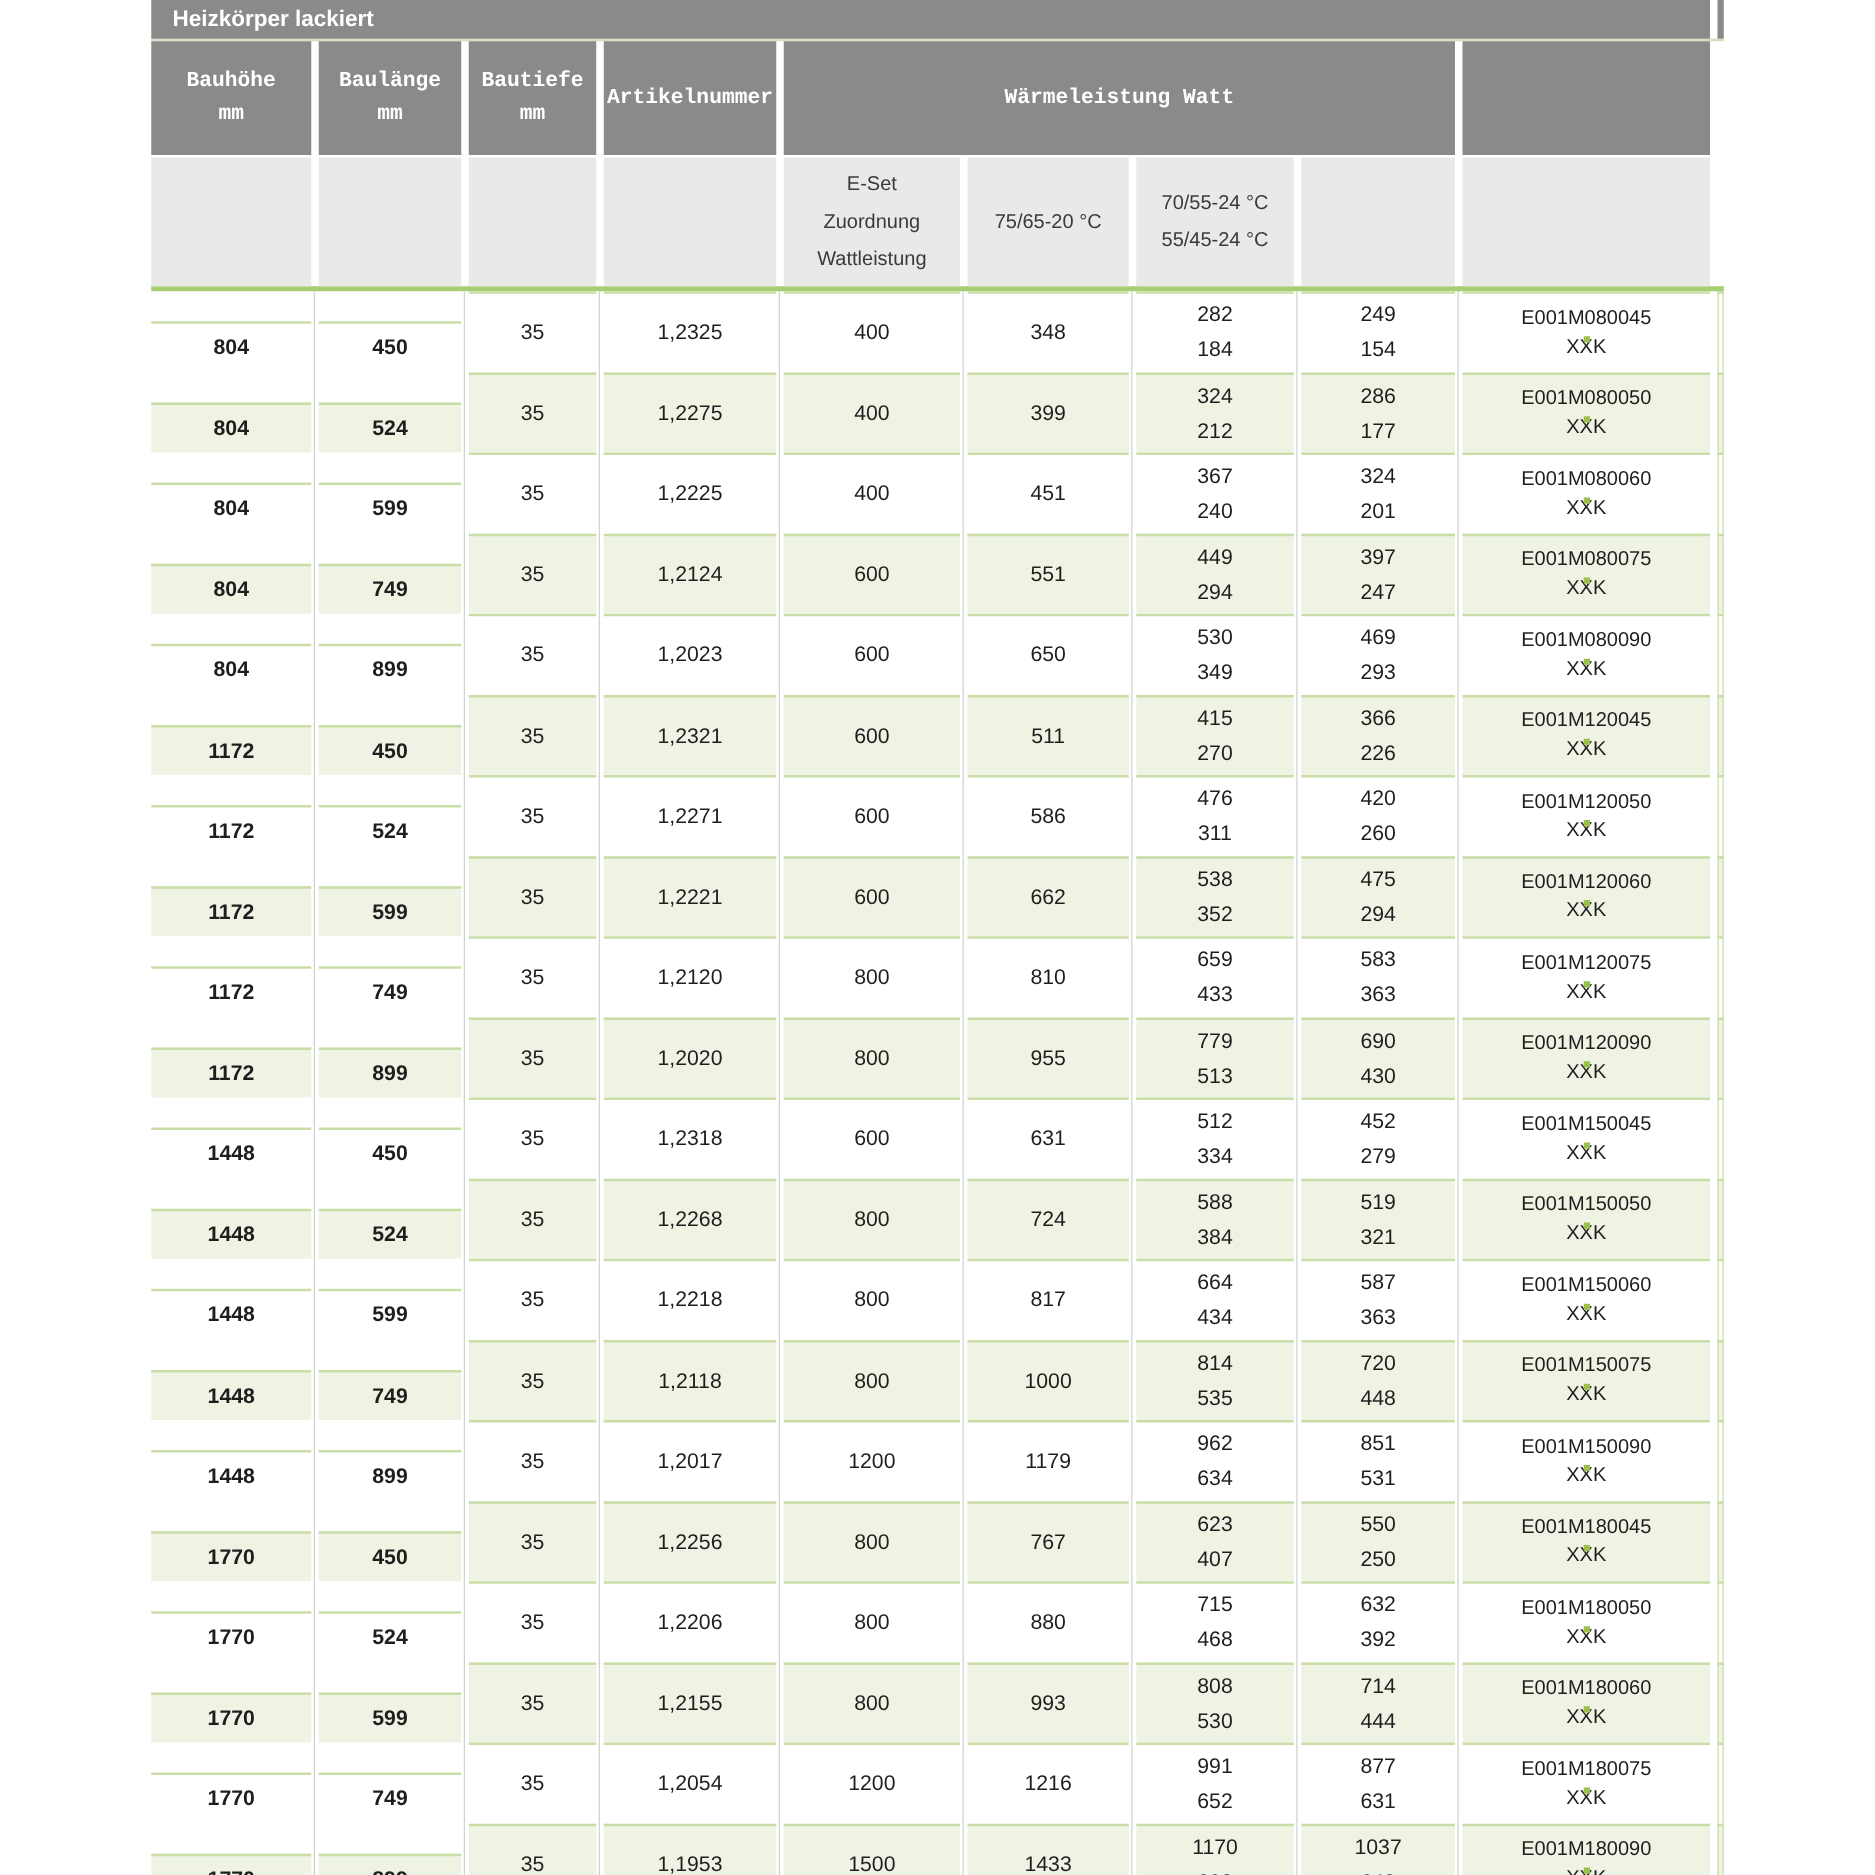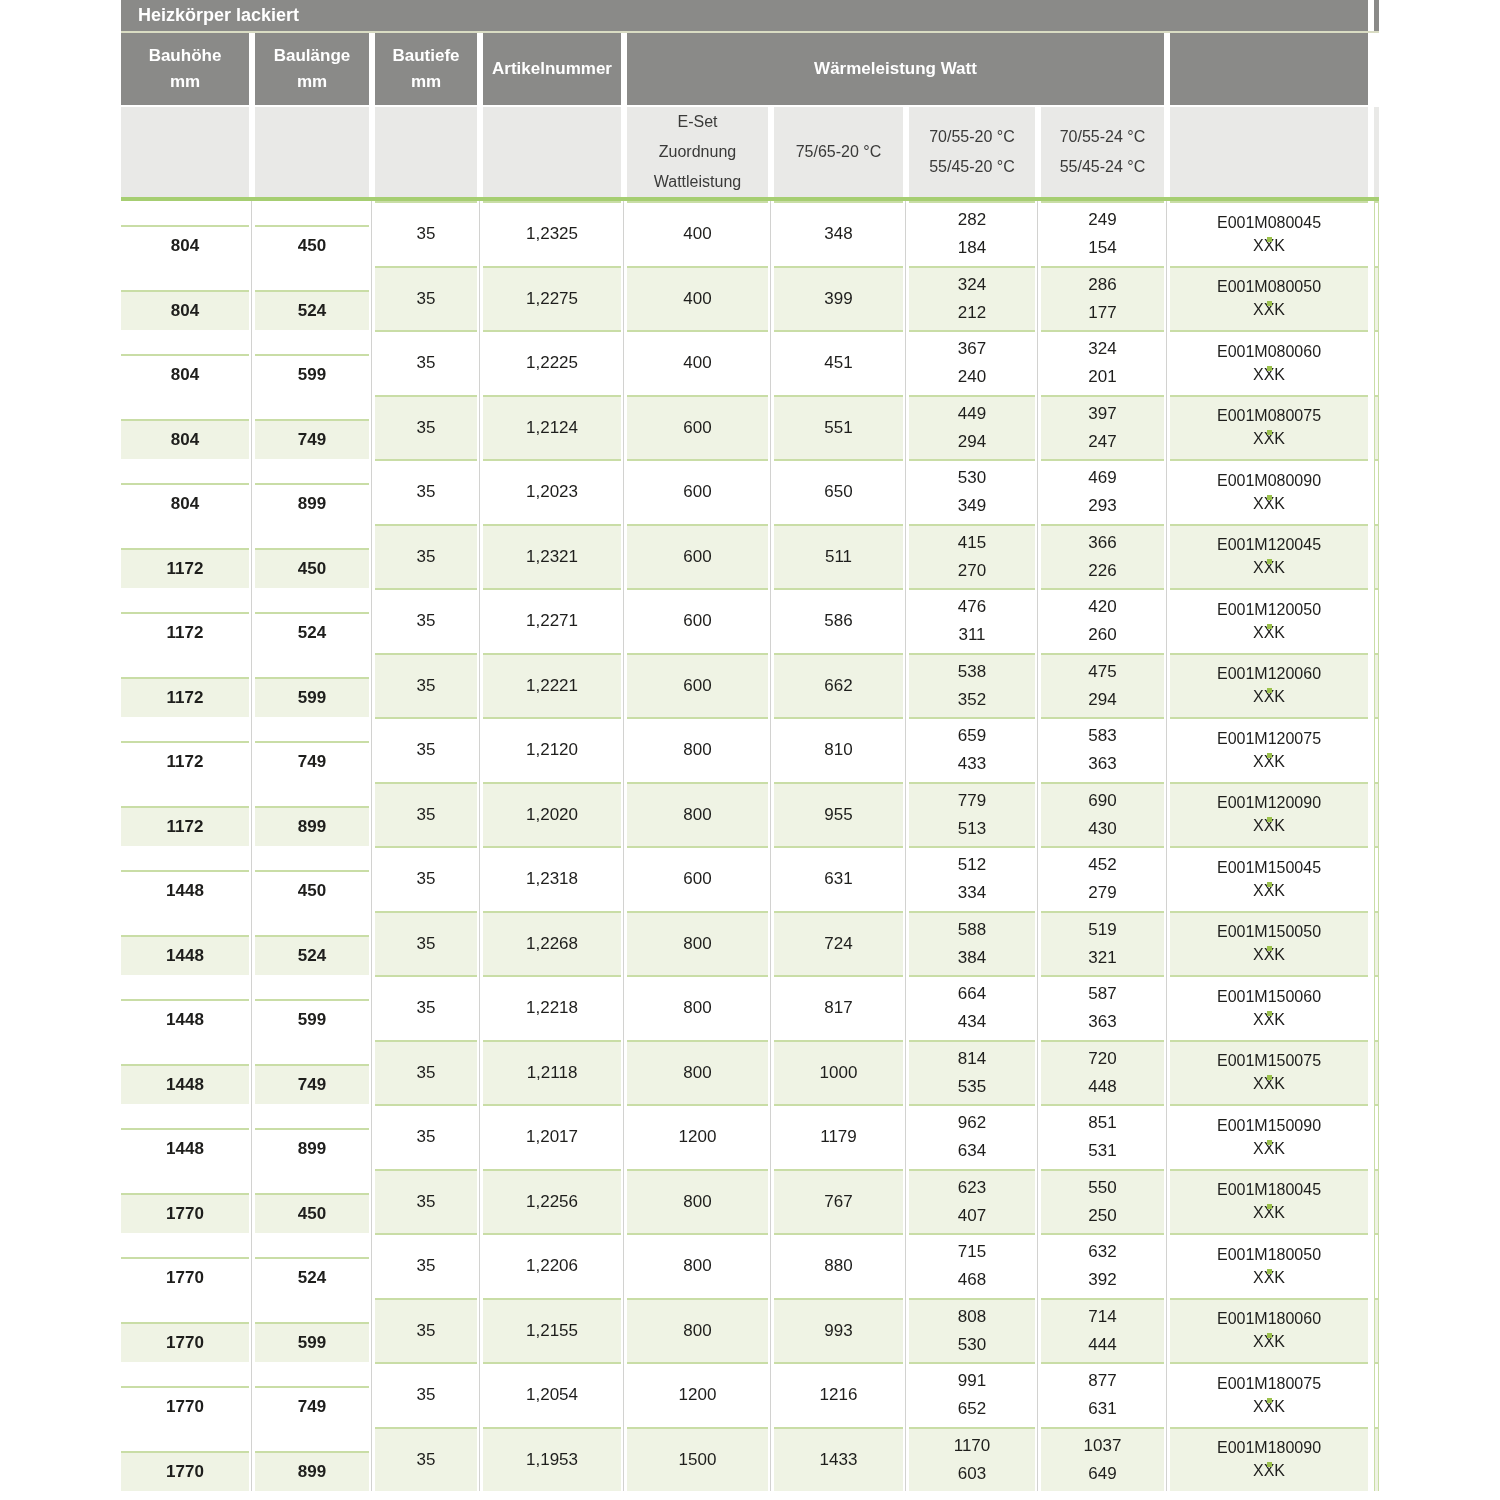--- a/index.html
+++ b/index.html
@@ -25,30 +25,30 @@
   .title-row{height:31px;}
   .title-cell{
     grid-column:1 / 10; background:var(--header-gray); color:var(--header-text);
     font-weight:bold; font-size:18px; line-height:31px; padding-left:17px;
     white-space:nowrap; overflow:hidden;
   }
   .title-row .strip{background:var(--header-gray);}
   .hairline{height:2px; background:var(--title-divider); width:100%;}
   .whitegap{height:2px; background:#fff; width:100%;}
   
-  .header-row{height:72px;}
+  .header-row{height:91px;font-family:Liberation Mono, monospace;}
   .header-row .cell{
     background:var(--header-gray); color:var(--header-text); font-weight:bold; font-size:17px;
     display:flex; flex-direction:column; align-items:center; justify-content:center;
     line-height:26px; text-align:center;
   }
   .header-row .span4{grid-column:5 / span 4;}
   .header-row .strip{background:var(--header-gray);}
   
-  .subheader-row{height:90px;}
+  .subheader-row{height:103px;}
   .subheader-row .cell{
     background:var(--subheader-gray); color:#3a3a39; font-size:16px;
     display:flex; flex-direction:column; align-items:center; justify-content:center;
     line-height:30px; text-align:center;
   }
   .subheader-row .strip{background:var(--subheader-gray);}
   .greenline{height:4px; background:var(--accent-green-line); width:100%;}
   
   .data-rows{position:relative;}
   .vline{
@@ -118,24 +118,20 @@
     <div class="cell"></div>
     <div class="cell"></div>
     <div class="cell"></div>
     <div class="cell">
       <span>E-Set</span>
       <span>Zuordnung</span>
       <span>Wattleistung</span>
     </div>
     <div class="cell">
       <span>75/65-20 °C</span>
-    </div>
-    <div class="cell">
-      <span>70/55-20 °C</span>
-      <span>55/45-20 °C</span>
     </div>
     <div class="cell">
       <span>70/55-24 °C</span>
       <span>55/45-24 °C</span>
     </div>
     <div class="cell"></div>
     <div class="strip"></div>
   </div>
 
   <div class="greenline"></div>

